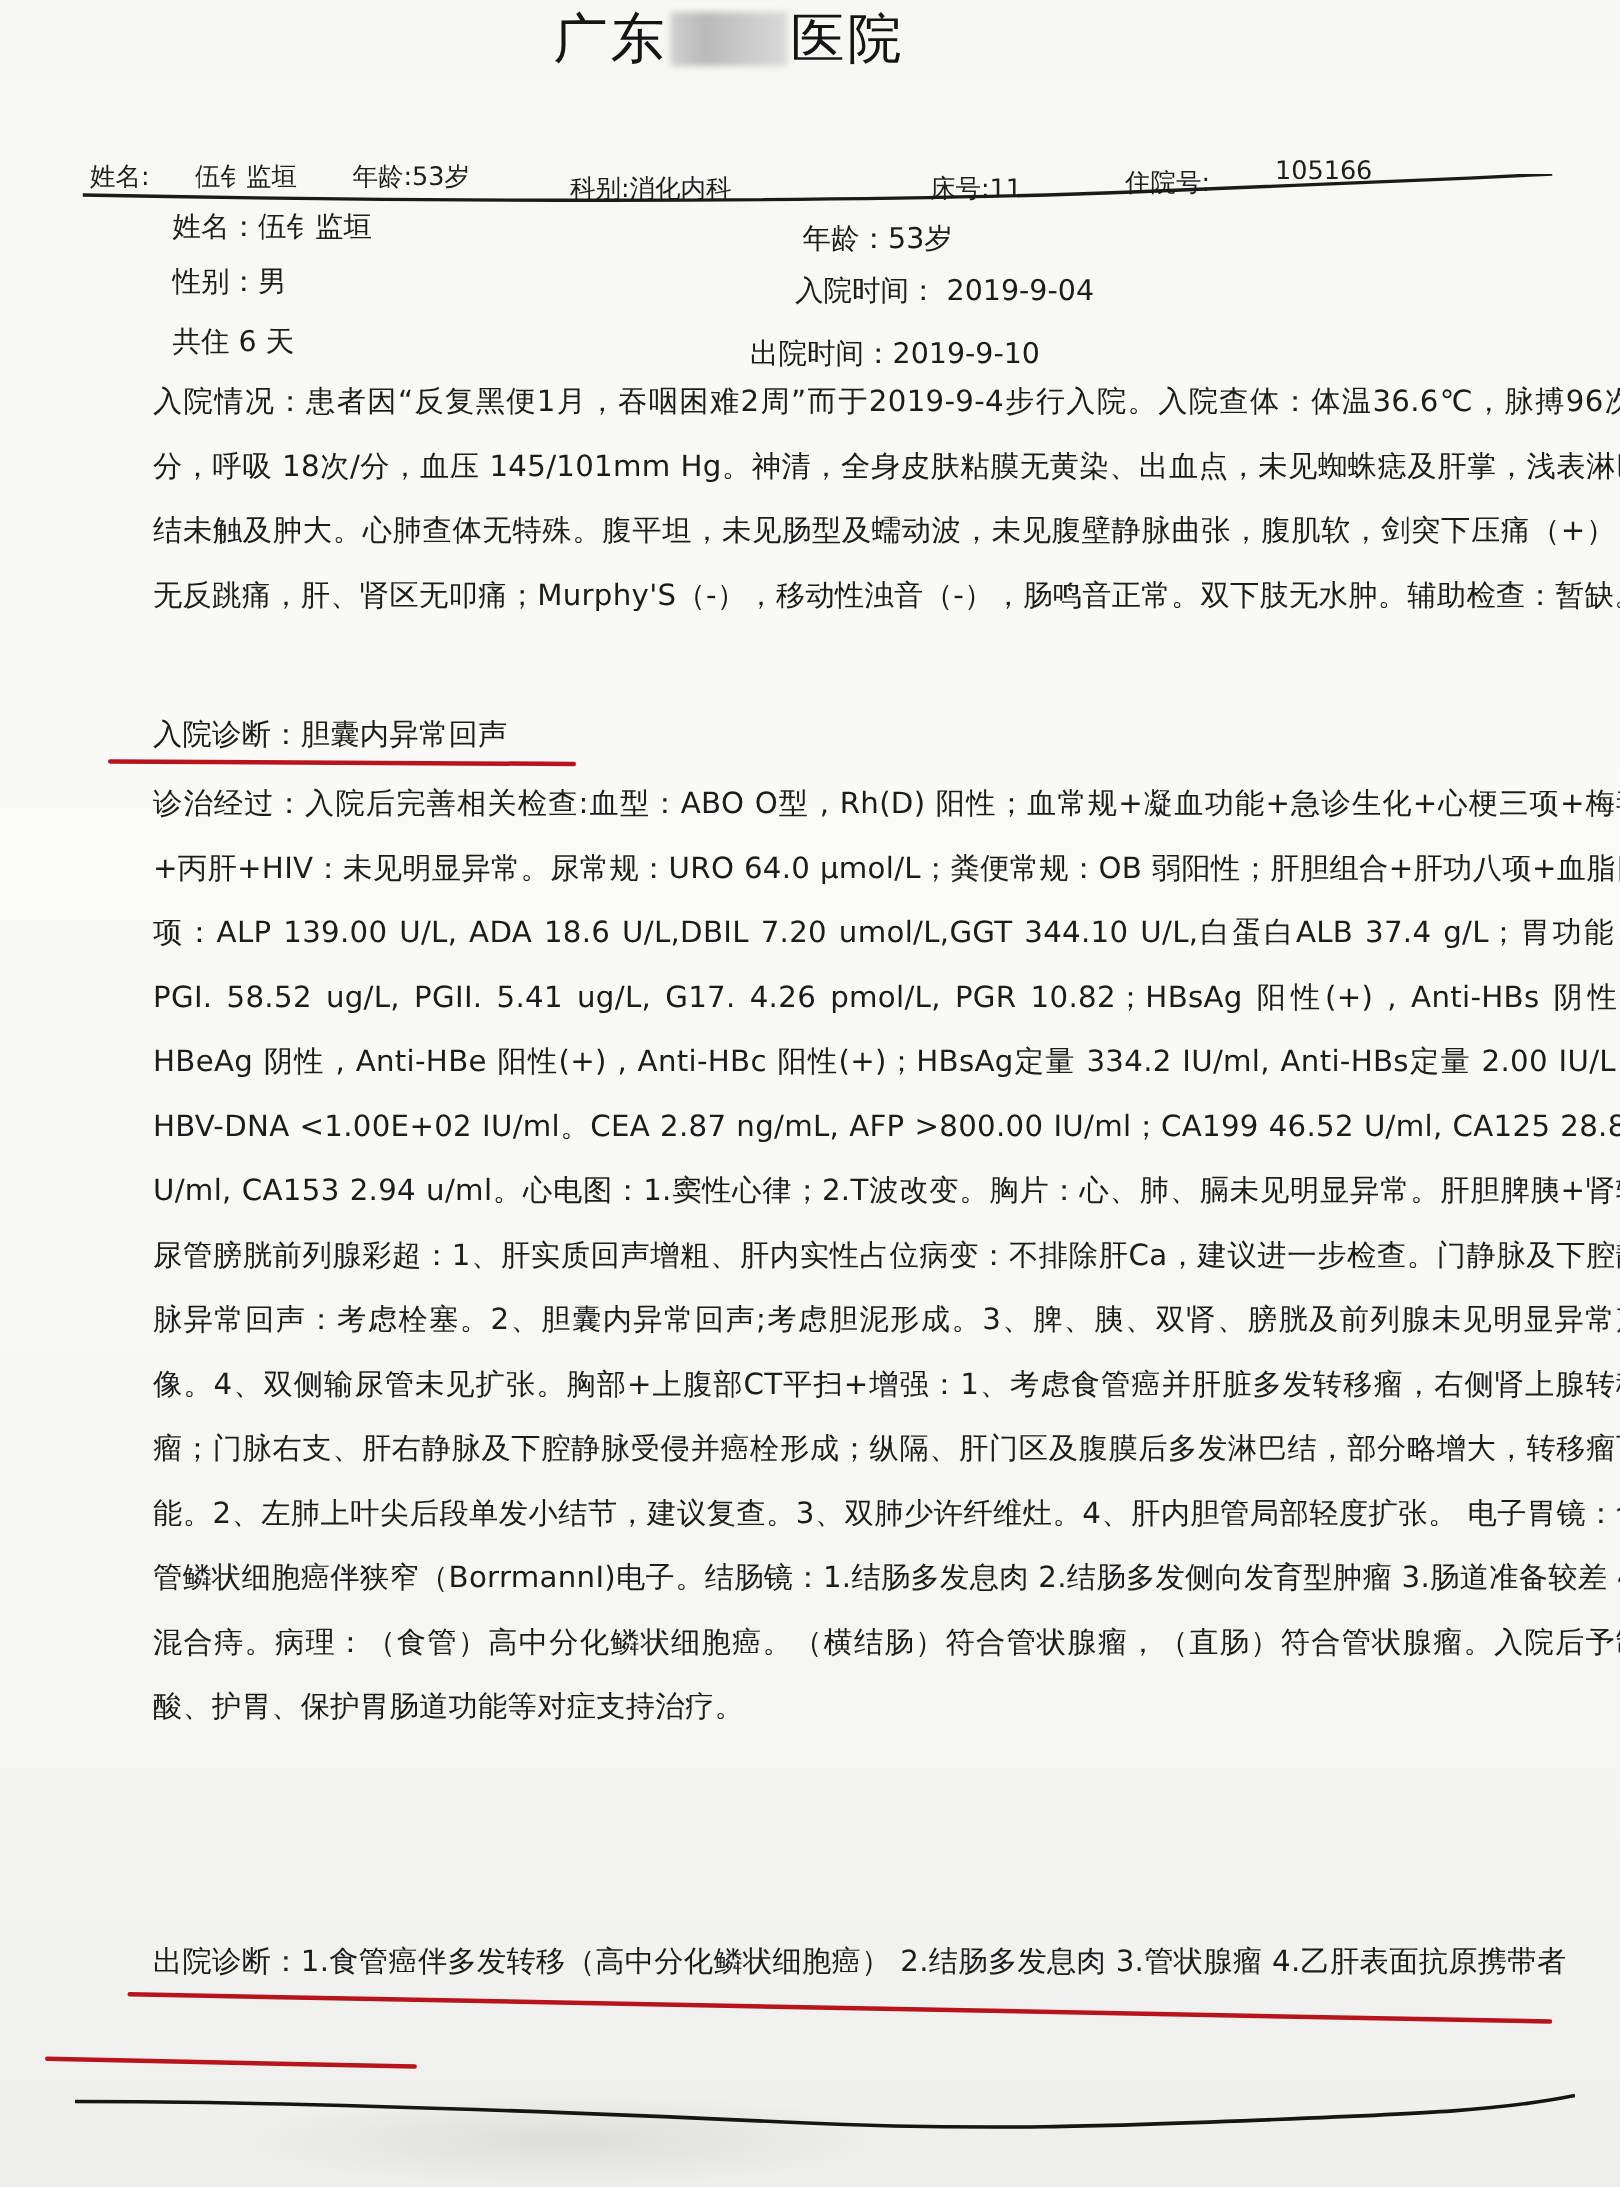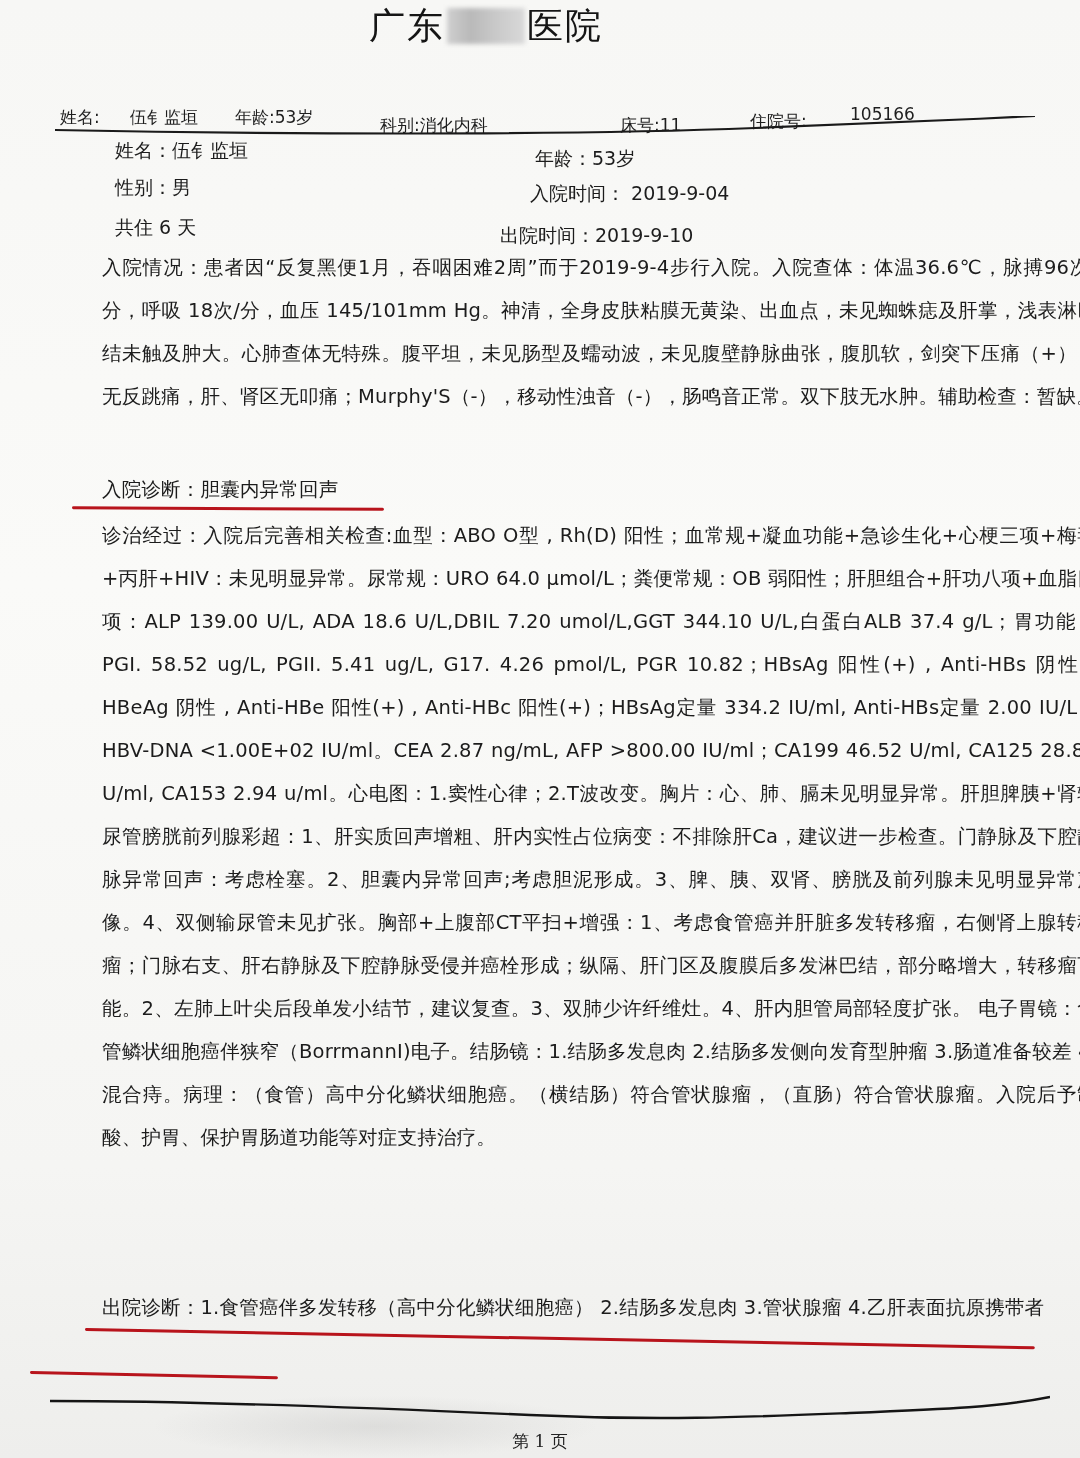--- a/index.html
+++ b/index.html
@@ -108,14 +108,13 @@
   </div>
   <div class="red-line" style="left:85px; top:1328px; width:950px; transform:rotate(1.1deg); transform-origin:left;"></div>
   <div class="red-line" style="left:30px; top:1371px; width:248px; transform:rotate(1.2deg); transform-origin:left;"></div>
 
   <div class="shadow"></div>
 
   <svg class="footer-line" viewBox="0 0 1000 30" preserveAspectRatio="none">
     <path d="M0 6 C 150 6, 350 14, 480 20 S 700 22, 800 18 S 950 12, 1000 2" stroke="#151515" stroke-width="2.4" fill="none"></path>
   </svg>
 
-  <div class="page-num">第 1 页</div>
 </div>
 
 </body></html>

